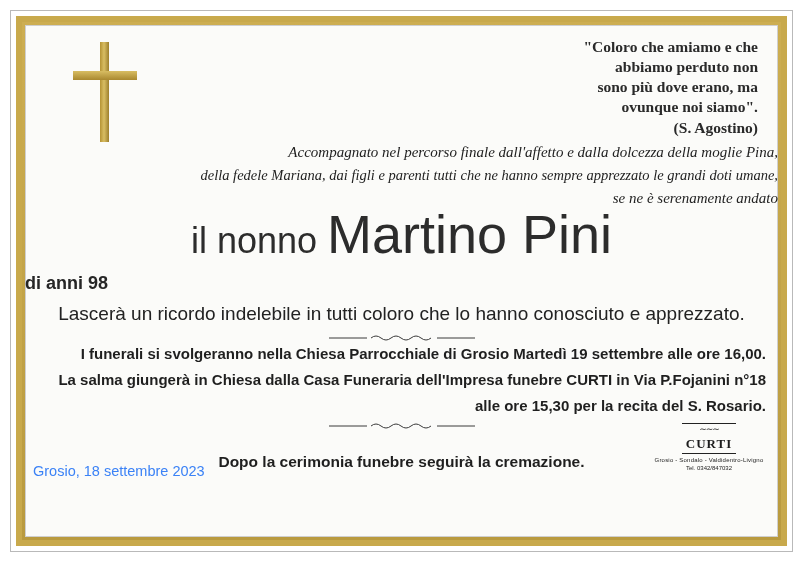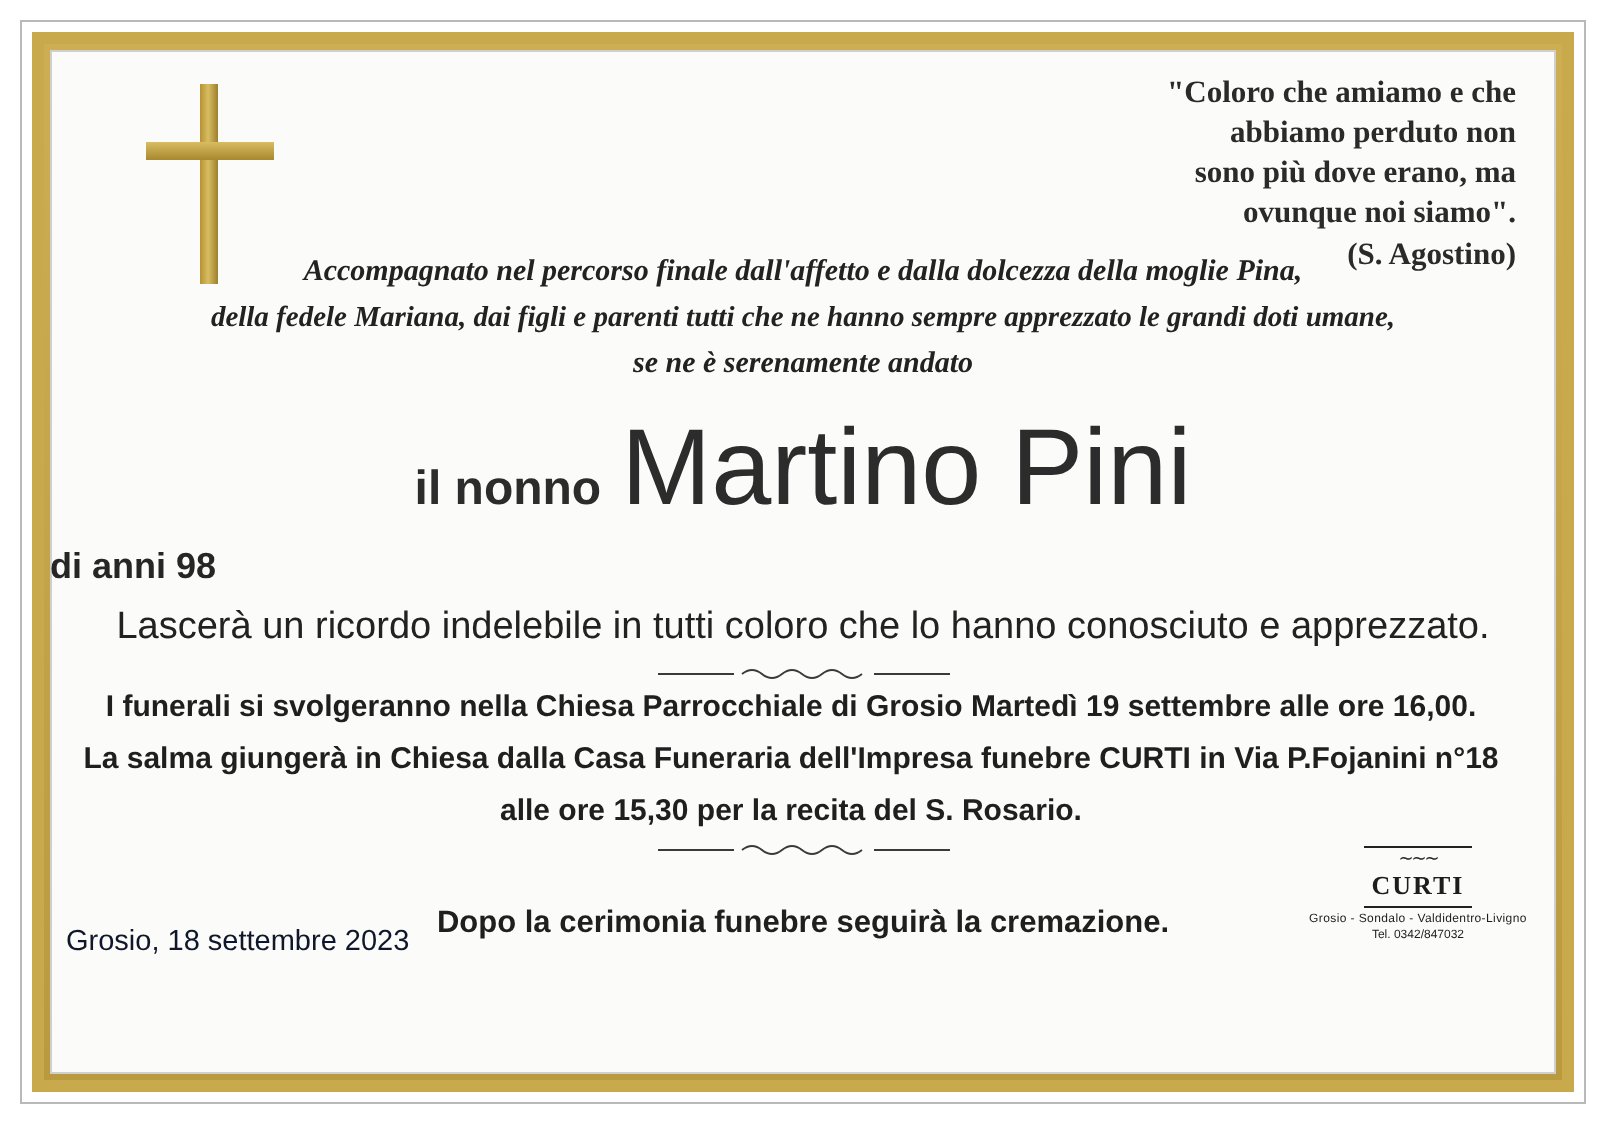--- a/index.html
+++ b/index.html
@@ -103,44 +103,43 @@
     color: #2a2a2a;
     font-weight: 700;
   }
   .quote .author { display: block; }
 
   
   .intro {
     position: absolute;
     left: 0;
     right: 0;
-    top: 100px;
-    text-align: center;
+    top: 116px;
+    text-align: right;
     font-family: "Liberation Serif", serif;
     font-style: italic;
     font-size: 15px;
     line-height: 1.55;
     color: #222;
-    font-weight: bold;
   }
   .intro .l2 { font-size: 14.5px; }
 
   
   .name-line {
     position: absolute;
     left: 0;
     right: 0;
     top: 178px;
     text-align: center;
     white-space: nowrap;
     color: #2c2c2c;
   }
   .name-line .rel {
-    font-size: 24px;
-    font-weight: 700;
+    font-size: 36px;
+    font-weight: 400;
     letter-spacing: 0px;
     vertical-align: baseline;
   }
   .name-line .nm {
     font-size: 54px;
     font-weight: 400;
     letter-spacing: 0px;
     margin-left: 10px;
   }
 
@@ -178,21 +177,21 @@
   }
   .divider svg { display: inline-block; vertical-align: middle; }
   .div1 { top: 306px; }
   .div2 { top: 394px; }
 
   .funeral {
     position: absolute;
     left: 0;
     right: 12px;
     top: 316px;
-    text-align: center;
+    text-align: right;
     font-size: 15px;
     font-weight: 700;
     line-height: 1.72;
     color: #1f1f1f;
   }
 
   .cremation {
     position: absolute;
     left: 0;
     right: 0;
@@ -202,21 +201,21 @@
     font-weight: 700;
     color: #1f1f1f;
     margin-top: 20px;
   }
 
   .place-date {
     position: absolute;
     left: 8px;
     top: 438px;
     font-size: 14.5px;
-    color: #0f172a;
+    color: #3b82f6;
     text-align: right;
   }
 
   
   .logo {
     position: absolute;
     right: 10px;
     top: 398px;
     width: 118px;
     text-align: center;

